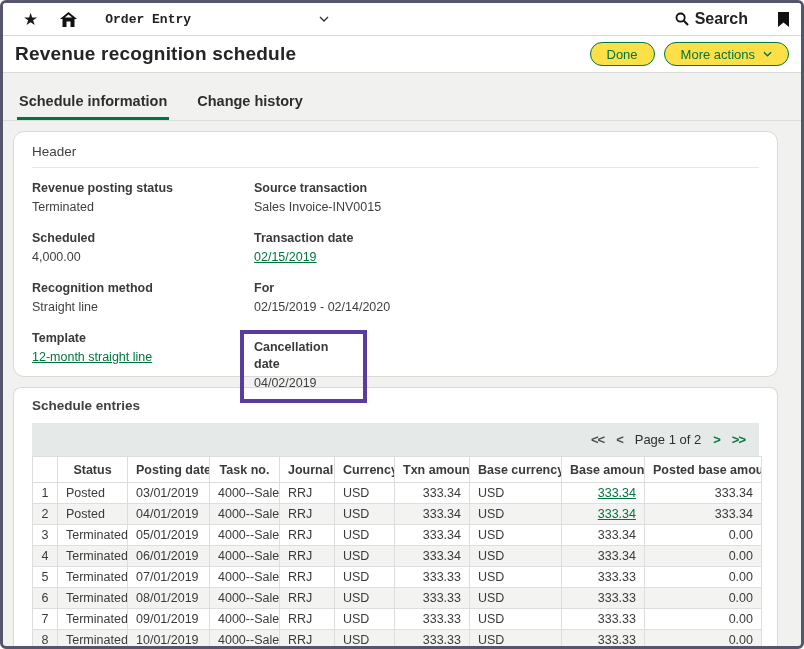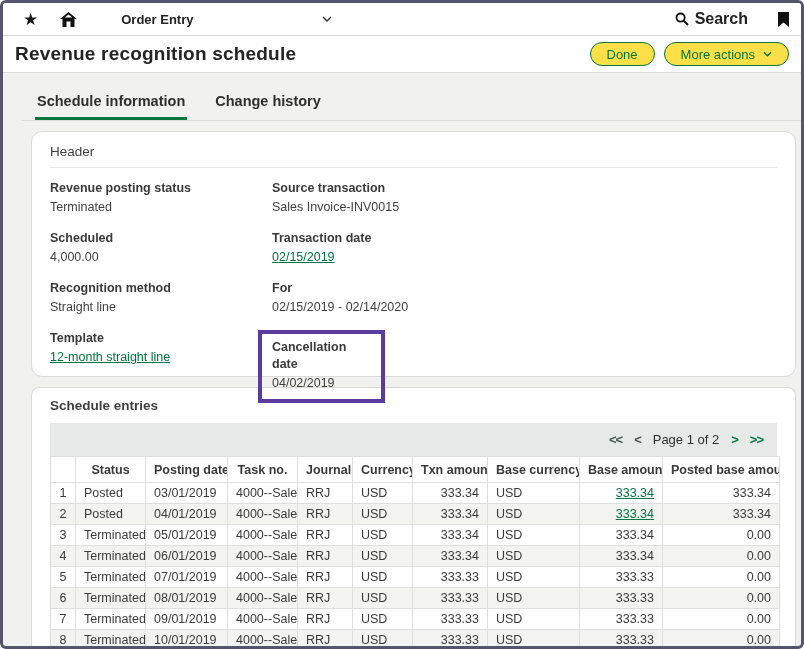--- a/index.html
+++ b/index.html
@@ -12,21 +12,21 @@
   }
 
   
   .topbar{
     height:33px; background:#fff; border-bottom:1px solid #d9d9d6;
     display:flex; align-items:center; flex:0 0 auto; padding:0 12px 0 20px;
   }
   .topbar .icon-btn{ display:flex; align-items:center; justify-content:center; cursor:pointer; }
   .star-i{ font-size:17px; color:#1a1a1a; line-height:1; }
   .home-wrap{ margin-left:22px; }
-  .appmenu{ display:flex; align-items:center; margin-left:44px; cursor:pointer; }
+  .appmenu{ display:flex; align-items:center; margin-left:28px; cursor:pointer;font-family:Liberation Mono, monospace; }
   .appmenu .lbl{ font-size:13px; font-weight:bold; color:#222; }
   .appmenu .chev{ margin-left:128px; }
   .topbar .spacer{ flex:1; }
   .searchgrp{ display:flex; align-items:center; gap:6px; cursor:pointer; }
   .searchgrp .lbl{ font-size:16px; font-weight:bold; color:#222; }
   .bookmark-wrap{ margin-left:30px; }
 
   
   .titlebar{
     height:37px; background:#fff; border-bottom:1px solid #d9d9d6;
@@ -35,21 +35,21 @@
   .page-title{ font-size:19px; font-weight:bold; color:#242424; letter-spacing:.2px; }
   .titlebar .spacer{ flex:1; }
   .pill-btn{
     border:1.5px solid var(--green); color:var(--green); background:#fde047;
     border-radius:14px; height:24px; padding:0 16px; font-size:13px;
     display:flex; align-items:center; gap:8px; cursor:pointer; font-family:inherit;
   }
   .pill-btn + .pill-btn{ margin-left:9px; }
 
   
-  .content{ flex:1; overflow:hidden;padding-left:18px; }
+  .content{ flex:1; overflow:hidden; }
   .tabs{ display:flex; padding:0 0 0 14px; margin-top:14px; border-bottom:1px solid #dddedc; }
   .tab{
     font-size:14.5px; font-weight:600; color:#2e2e2e; padding:6px 2px 8px 2px;
     margin-right:26px; cursor:pointer; border-bottom:3px solid transparent;
   }
   .tab.active{ border-bottom:3px solid var(--green); }
 
   
   .card{
     background:#fff; border:1px solid #d8dad6; border-radius:11px;

